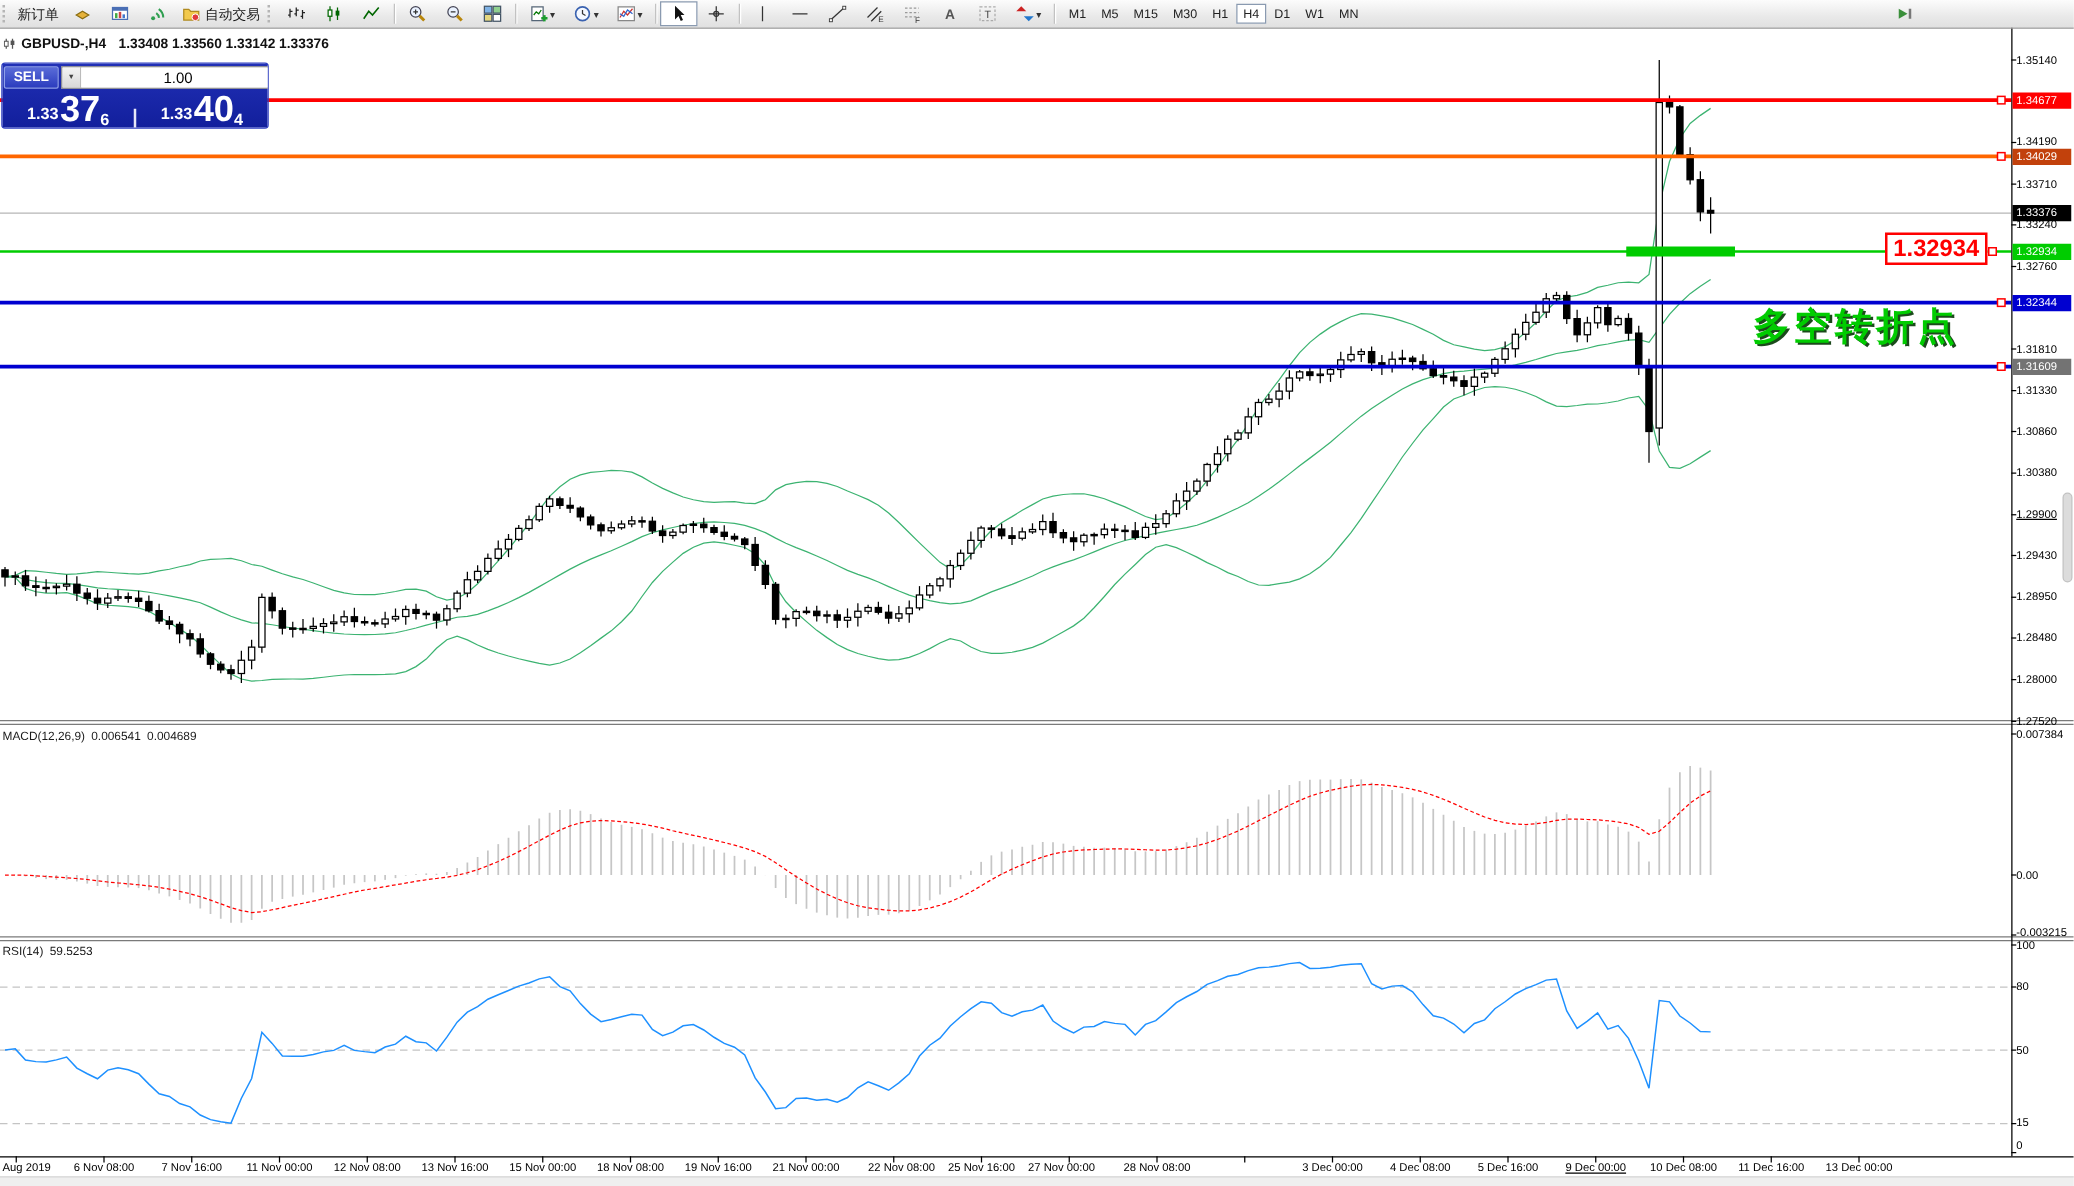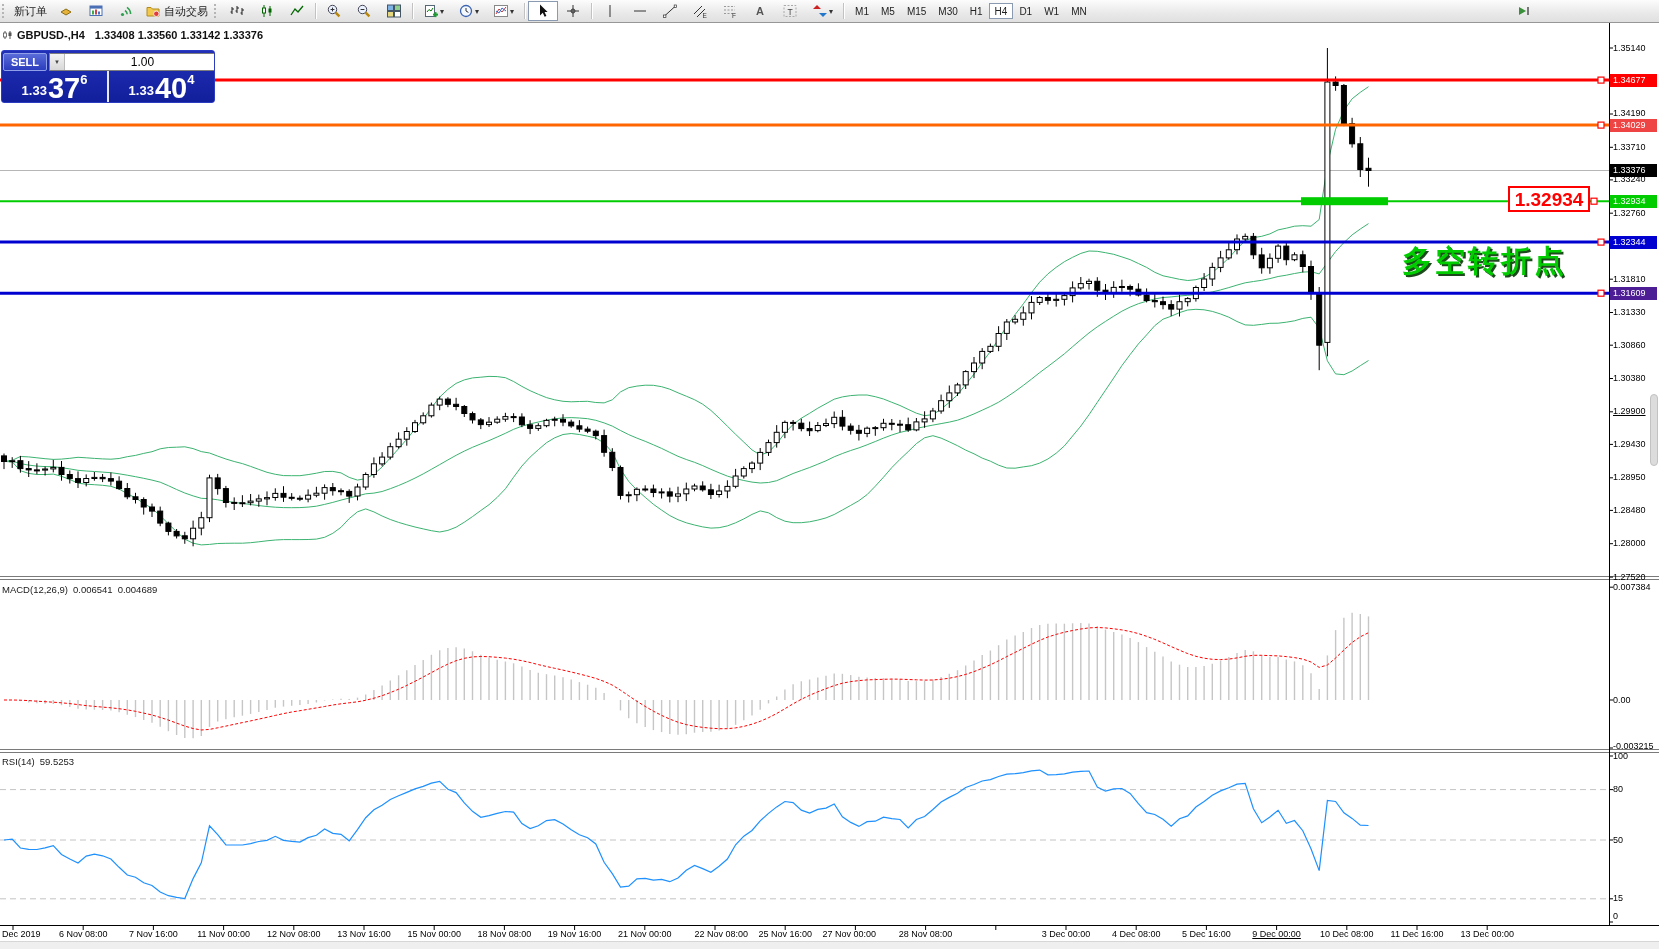--- a/index.html
+++ b/index.html
@@ -28,21 +28,21 @@
     background:linear-gradient(#2130b6,#121f9c);border:1px solid #2c3cc0;box-sizing:border-box;}
   .prow{display:flex;align-items:center;height:20px;gap:2px;padding:1px 1px 0 1px;box-sizing:border-box;}
   .sellbtn,.buybtn{flex:0 0 44px;height:18px;font-size:11px;font-weight:bold;color:#fff;border:1px solid #8fa0e8;
     border-radius:2px;background:linear-gradient(#5a6cd8,#2b3cbe);}
   .volbox{flex:1;display:flex;height:18px;background:#fff;border:1px solid #7d7d7d;box-sizing:border-box;}
   .spin{width:15px;border:none;background:linear-gradient(#f4f4f4,#d8d8d8);font-size:6px;color:#444;padding:0;}
   .spin.dn{border-right:1px solid #bbb;}
   .spin.dn::before{content:"▼";}
   .vol{flex:1;border:none;outline:none;font-size:12px;text-align:center;font-family:"Liberation Sans",sans-serif;padding:0;}
   .prices{display:flex;height:32px;}
-  .pcell{flex:1;display:flex;justify-content:center;align-items:flex-end;color:#fff;padding-bottom:1px;}
+  .pcell{flex:1;display:flex;justify-content:center;align-items:flex-end;color:#fff;padding-bottom:1px;margin-top:16px;}
   .pcell.left{border-right:2px solid #e8e8f8;}
   .pp{font-size:13px;font-weight:bold;margin:0 1px 4px 0;}
   .pb{font-size:29px;font-weight:bold;line-height:27px;}
   .ps{font-size:13px;font-weight:bold;align-self:flex-start;margin-top:1px;}
   
   #chart-svg{position:absolute;left:0;top:0;z-index:1;}
   #overlay{position:absolute;left:0;top:0;width:1659px;height:949px;z-index:4;pointer-events:none;}
   .axlabel{position:absolute;left:1585px;font-size:9px;color:#000;white-space:nowrap;margin-left:28px;}
   .chip{position:absolute;left:1610px;width:47px;height:13px;font-size:9px;color:#fff;line-height:13px;padding-left:3px;
     box-sizing:border-box;white-space:nowrap;}
@@ -831,26 +831,26 @@
     <div class="axlabel" style="top: 571.557px;">1.27520</div>
     <div class="axlabel" style="top: 581.672px;">0.007384</div>
     <div class="axlabel" style="top: 694.5px; text-align: center;">0.00</div>
     <div class="axlabel" style="top: 741px;">-0.003215</div>
     <div class="axlabel" style="top: 750.5px;">100</div>
     <div class="axlabel" style="top: 784.1px;">80</div>
     <div class="axlabel" style="top: 834.5px;">50</div>
     <div class="axlabel" style="top: 893.3px;">15</div>
     <div class="axlabel" style="top: 911px;">0</div>
     <div class="chip" style="top: 73.6461px; background: rgb(255, 0, 0);">1.34677</div>
-    <div class="chip" style="top: 118.637px; background: #ef4444;">1.34029</div>
+    <div class="chip" style="top: 118.637px; background: #c2410c;">1.34029</div>
     <div class="chip" style="top: 194.663px; background: rgb(0, 204, 0);">1.32934</div>
     <div class="chip" style="top: 235.626px; background: rgb(0, 0, 208);">1.32344</div>
-    <div class="chip" style="top: 286.657px; background: #4c1d95;">1.31609</div>
+    <div class="chip" style="top: 286.657px; background: #737373;">1.31609</div>
     <div class="chip" style="top: 163.975px; background: rgb(0, 0, 0);">1.33376</div>
-    <div class="datelabel" style="left: 2px;">Dec 2019</div>
+    <div class="datelabel" style="left: 2px;">Aug 2019</div>
     <div class="datelabel" style="left: 50.2px; width: 66px; text-align: center;">6 Nov 08:00</div>
     <div class="datelabel" style="left: 120.4px; width: 66px; text-align: center;">7 Nov 16:00</div>
     <div class="datelabel" style="left: 190.6px; width: 66px; text-align: center;">11 Nov 00:00</div>
     <div class="datelabel" style="left: 260.8px; width: 66px; text-align: center;">12 Nov 08:00</div>
     <div class="datelabel" style="left: 331px; width: 66px; text-align: center;">13 Nov 16:00</div>
     <div class="datelabel" style="left: 401.2px; width: 66px; text-align: center;">15 Nov 00:00</div>
     <div class="datelabel" style="left: 471.4px; width: 66px; text-align: center;">18 Nov 08:00</div>
     <div class="datelabel" style="left: 541.6px; width: 66px; text-align: center;">19 Nov 16:00</div>
     <div class="datelabel" style="left: 611.8px; width: 66px; text-align: center;">21 Nov 00:00</div>
     <div class="datelabel" style="left: 682px; width: 66px; text-align: right;">22 Nov 08:00</div>

